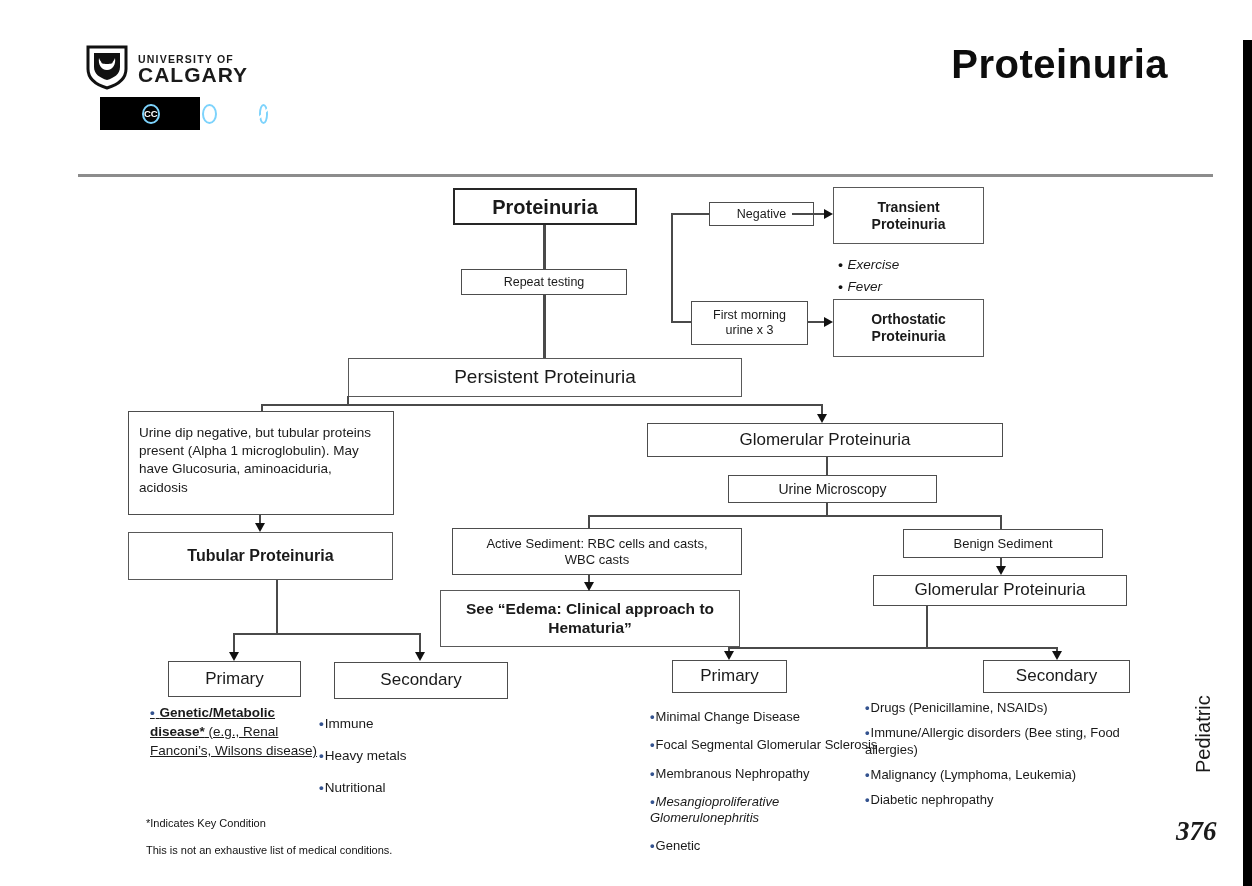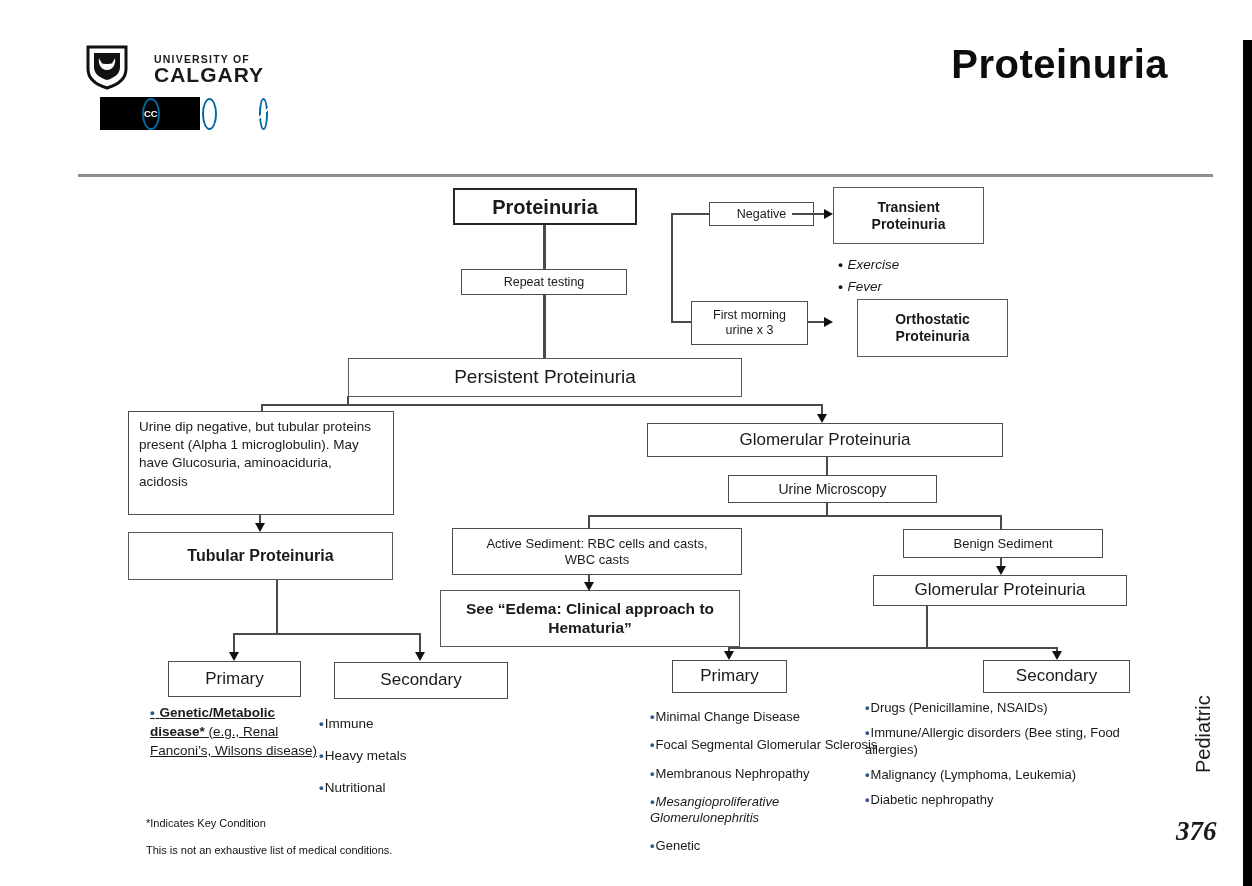--- a/index.html
+++ b/index.html
@@ -28,39 +28,39 @@
   .blist .li{margin-bottom:10px;}
   .blist .li::before{content:"\2022";color:#34538f;font-weight:bold;margin-right:1px;}
   .exlist .li::before{content:"\2022\00a0";color:#111;font-weight:bold;}
   
   .title{position:absolute;right:84px;top:42px;font-size:40px;font-weight:800;
     letter-spacing:.5px;color:#0d0d0d;}
   .ucrest-text1{font-size:10.5px;font-weight:bold;letter-spacing:1.2px;}
   .ucrest-text2{font-size:21px;font-weight:bold;letter-spacing:1px;line-height:.95;}
   .ccbadge{position:absolute;left:100px;top:97px;width:100px;height:33px;background:#000;
     display:flex;align-items:center;justify-content:space-evenly;}
-  .ccircle{width:21px;height:32px;border:2px solid #0369a1;border-radius:50%;color:#fff;
+  .ccircle{width:21px;height:20px;border:2px solid #7dd3fc;border-radius:50%;color:#fff;
     display:flex;align-items:center;justify-content:center;font-size:9.5px;font-weight:bold;
     box-sizing:border-box;position:relative;margin-left:42px;}
   .cclabel{position:absolute;bottom:-1px;left:0;right:0;text-align:center;color:#fff;
     font-size:6.5px;font-weight:bold;line-height:1;}
   .nc .strike{position:absolute;width:22px;height:2px;background:#fff;transform:rotate(-45deg);}
   
   .sidebar-bar{position:absolute;left:1243px;top:40px;width:9px;height:846px;background:#000;}
   .vlabel{position:absolute;left:1192px;top:678px;font-size:20px;color:#1a1a1a;
     writing-mode:vertical-rl;transform:rotate(180deg);height:112px;text-align:center;}
   .pageno{position:absolute;left:1176px;top:816px;font-family:"Liberation Serif",serif;
     font-style:italic;font-weight:bold;font-size:27px;text-align:center;}
   .rule{position:absolute;left:78px;top:174px;width:1135px;height:3px;background:#8c8c8c;}
   .footnote{position:absolute;font-size:11px;color:#111;}
 </style>
 </head>
 <body>
 
-<div class="abs" style="left:84px;top:44px;display:flex;gap:24px;align-items:center;">
+<div class="abs" style="left:84px;top:44px;display:flex;gap:8px;align-items:center;">
   <span style="display:inline-block;">
     <svg width="46" height="46" viewBox="0 0 46 46">
       <path d="M4 3 h38 v22 c0 10 -9 16 -19 19 C13 41 4 35 4 25 Z" fill="#fff" stroke="#111" stroke-width="3"></path>
       <path d="M10 9 h26 v14 c0 7 -6 11 -13 13 C16 34 10 30 10 23 Z" fill="#111"></path>
       <path d="M15 14 c2 5 4 6 8 6 c4 0 6 -1 8 -6 c1 6 -2 12 -8 12 c-6 0 -9 -6 -8 -12 Z" fill="#fff"></path>
       <circle cx="19" cy="18" r="1.6" fill="#111"></circle>
         <circle cx="27" cy="18" r="1.6" fill="#111"></circle>
       <path d="M23 26 l-2 4 h4 Z" fill="#111"></path>
     </svg>
   </span>
@@ -89,23 +89,23 @@
 
 <div class="sidebar-bar"></div>
 <div class="vlabel">Pediatric</div>
 <div class="pageno">376</div>
 
 <div class="node heavy b" style="left:453px;top:188px;width:184px;height:37px;font-size:20px;">Proteinuria</div>
 <div class="node" style="left:461px;top:269px;width:166px;height:26px;font-size:12.5px;">Repeat testing</div>
 <div class="node" style="left:709px;top:202px;width:105px;height:24px;font-size:12.5px;">Negative</div>
 <div class="node med b" style="left:833px;top:187px;width:151px;height:57px;font-size:14px;padding:4px 26px;">Transient Proteinuria</div>
 <div class="node" style="left:691px;top:301px;width:117px;height:44px;font-size:12.5px;padding:2px 14px;">First morning urine x 3</div>
-<div class="node med b" style="left:833px;top:299px;width:151px;height:58px;font-size:14px;padding:4px 24px;margin-left:24px;">Orthostatic Proteinuria</div>
+<div class="node med b" style="left:833px;top:299px;width:151px;height:58px;font-size:14px;padding:4px 24px;">Orthostatic Proteinuria</div>
 <div class="node med" style="left:348px;top:358px;width:394px;height:39px;font-size:19px;">Persistent Proteinuria</div>
-<div class="node" style="left:128px;top:411px;width:266px;height:104px;font-size:13.5px;justify-content:flex-start;text-align:left;align-items:flex-start;padding:6px 10px;line-height:1.35;">Urine dip negative, but tubular proteins present (Alpha 1 microglobulin). May have Glucosuria, aminoaciduria, acidosis</div>
+<div class="node" style="left:128px;top:411px;width:266px;height:104px;font-size:13.5px;justify-content:flex-start;text-align:left;align-items:flex-start;padding:12px 10px;line-height:1.35;">Urine dip negative, but tubular proteins present (Alpha 1 microglobulin). May have Glucosuria, aminoaciduria, acidosis</div>
 <div class="node" style="left:647px;top:423px;width:356px;height:34px;font-size:17px;">Glomerular Proteinuria</div>
 <div class="node" style="left:728px;top:475px;width:209px;height:28px;font-size:14px;">Urine Microscopy</div>
 <div class="node" style="left:452px;top:528px;width:290px;height:47px;font-size:13px;padding:2px 30px;">Active Sediment: RBC cells and casts, WBC casts</div>
 <div class="node" style="left:903px;top:529px;width:200px;height:29px;font-size:13px;">Benign Sediment</div>
 <div class="node med b" style="left:128px;top:532px;width:265px;height:48px;font-size:16px;">Tubular Proteinuria</div>
 <div class="node" style="left:873px;top:575px;width:254px;height:31px;font-size:17px;">Glomerular Proteinuria</div>
 <div class="node med b" style="left:440px;top:590px;width:300px;height:57px;font-size:15.5px;padding:4px 20px;">See “Edema: Clinical approach to Hematuria”</div>
 <div class="node" style="left:168px;top:661px;width:133px;height:36px;font-size:17px;">Primary</div>
 <div class="node" style="left:334px;top:662px;width:174px;height:37px;font-size:17px;">Secondary</div>
 <div class="node" style="left:672px;top:660px;width:115px;height:33px;font-size:17px;">Primary</div>

